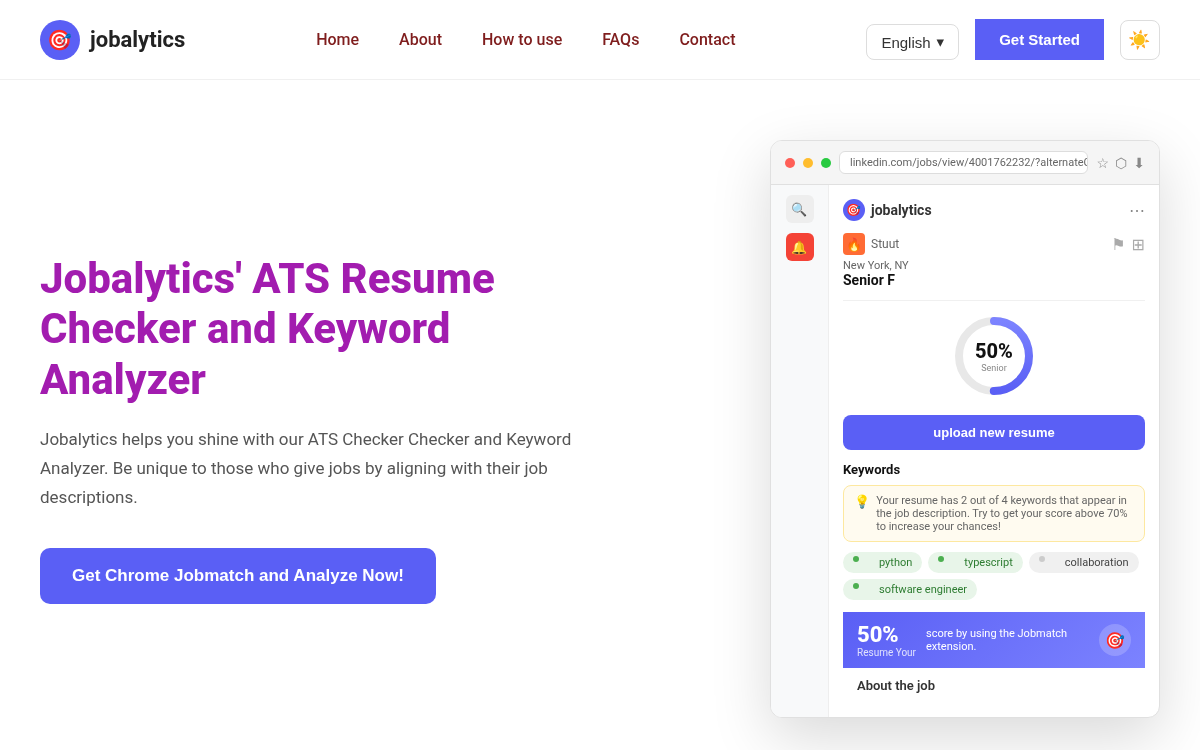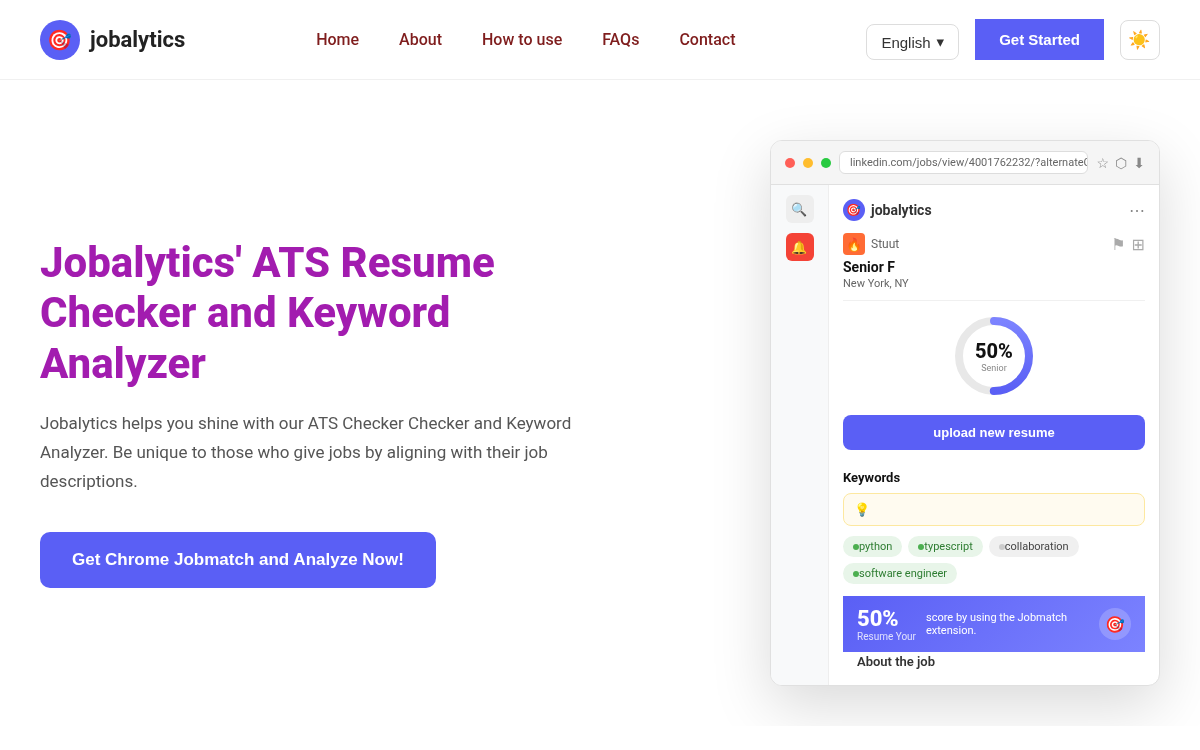--- a/index.html
+++ b/index.html
@@ -89,50 +89,50 @@
     .gauge-fill { fill: none; stroke: url(#gaugeGrad); stroke-width: 8; stroke-linecap: round; stroke-dasharray: 220; stroke-dashoffset: 110; }
     .gauge-center {
       position: absolute; top: 50%; left: 50%; transform: translate(-50%, -50%);
       text-align: center;
     }
     .gauge-pct { font-size: 20px; font-weight: 800; color: #111; }
     .gauge-label { font-size: 9px; color: #888; }
 
     .upload-btn {
       width: 100%; background: #5a5ff5; color: #fff; border: none; border-radius: 8px;
-      padding: 10px; font-size: 13px; font-weight: 600; cursor: pointer; margin-bottom: 20px;
+      padding: 10px; font-size: 13px; font-weight: 600; cursor: pointer; margin-bottom: 12px;
     }
 
     .keywords-section h4 { font-size: 13px; font-weight: 700; color: #111; margin-bottom: 8px; }
     .keywords-alert {
       background: #fffbf0; border: 1px solid #fde8a0; border-radius: 8px;
       padding: 8px 10px; font-size: 11px; color: #666; margin-bottom: 10px;
       display: flex; gap: 6px;
     }
     .keywords-alert-icon { font-size: 13px; flex-shrink: 0; }
     .keywords-list { display: flex; flex-wrap: wrap; gap: 6px; margin-bottom: 12px; }
     .kw-tag {
-      display: flex; align-items: center; gap: 0;
+      display: flex; gap: 20px;
       background: #f0f0f0; border-radius: 20px; padding: 4px 10px; font-size: 11px; color: #444;
     }
     .kw-tag.matched { background: #e8f5e9; color: #2e7d32; }
     .kw-dot { width: 6px; height: 6px; border-radius: 50%; background: #ccc; flex-shrink: 0; }
     .kw-tag.matched .kw-dot { background: #4caf50; }
 
     
     .bottom-bar {
       background: linear-gradient(135deg, #5a5ff5, #7c83ff);
       padding: 10px 14px; display: flex; align-items: center; justify-content: space-between;
     }
     .bottom-bar-score { font-size: 22px; font-weight: 800; color: #fff; }
     .bottom-bar-label { font-size: 10px; color: rgba(255,255,255,0.8); }
     .bottom-bar-text { font-size: 11px; color: #fff; flex: 1; padding: 0 10px; }
     .bottom-bar-icon { width: 32px; height: 32px; background: rgba(255,255,255,0.2); border-radius: 50%; display: flex; align-items: center; justify-content: center; font-size: 16px; }
 
-    .about-the-job { padding: 2px 14px; font-size: 13px; font-weight: 600; color: #333; background: #fff; }
+    .about-the-job { padding: 10px 14px; font-size: 13px; font-weight: 600; color: #333; background: #fff; }
 
     
     .li-icon { width: 28px; height: 28px; background: #eee; border-radius: 6px; display: flex; align-items: center; justify-content: center; font-size: 13px; color: #666; }
   </style>
 </head>
 <body>
 
 <nav>
   <a class="logo" href="#">
     <div class="logo-icon">🎯</div>
@@ -199,22 +199,22 @@
           </div>
 
           
           <div style="margin-bottom:10px; padding-bottom:10px; border-bottom:1px solid #f0f0f0;">
             <div style="display:flex; align-items:center; gap:6px; margin-bottom:4px;">
               <div style="width:22px; height:22px; background:#ff6b35; border-radius:4px; font-size:13px; display:flex; align-items:center; justify-content:center;">🔥</div>
               <span style="font-size:12px; color:#666;">Stuut</span>
               <span style="margin-left:auto; font-size:16px; color:#aaa;">⚑</span>
               <span style="font-size:16px; color:#aaa;">⊞</span>
             </div>
+            <div style="font-size:11px; color:#666;">New York, NY</div>
             <div style="font-size:14px; font-weight:700; color:#111; margin-bottom:2px;">Senior F</div>
-            <div style="font-size:11px; color:#666;">New York, NY</div>
           </div>
 
           
           <div class="gauge-container">
             <div class="gauge">
               <svg width="90" height="90" viewBox="0 0 90 90">
                 <defs>
                   <linearGradient id="gaugeGrad" x1="0%" y1="0%" x2="100%" y2="0%">
                     <stop offset="0%" style="stop-color:#5a5ff5"></stop>
                     <stop offset="100%" style="stop-color:#7c83ff"></stop>
@@ -231,20 +231,21 @@
           </div>
 
           
           <button class="upload-btn">upload new resume</button>
 
           
           <div class="keywords-section">
             <h4>Keywords</h4>
             <div class="keywords-alert">
               <span class="keywords-alert-icon">💡</span>
+              <span>Your resume has 2 out of 4 keywords that appear in the job description. Try to get your score above 70% to increase your chances!</span>
             </div>
             <div class="keywords-list">
               <div class="kw-tag matched">
                 <div class="kw-dot"></div>
                 <span>python</span>
               </div>
               <div class="kw-tag matched">
                 <div class="kw-dot"></div>
                 <span>typescript</span>
               </div>

